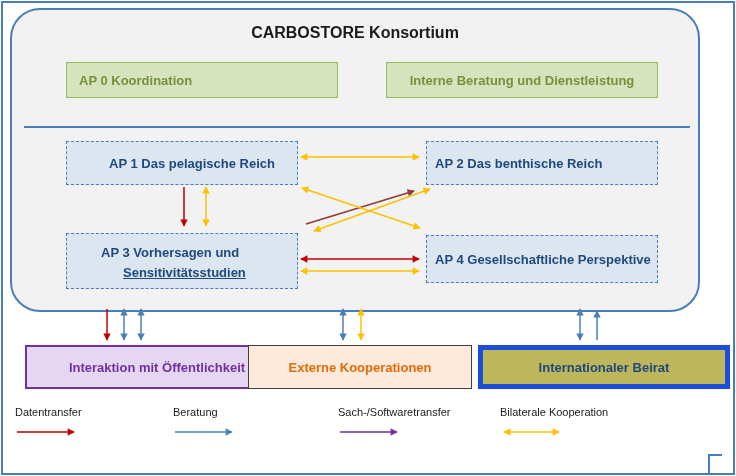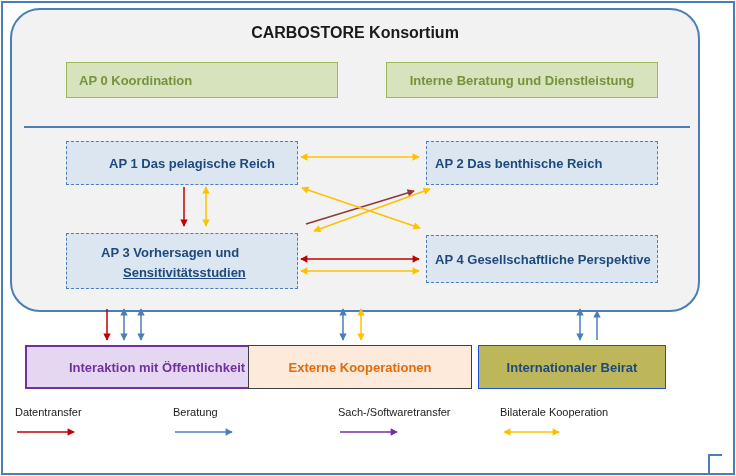--- a/index.html
+++ b/index.html
@@ -29,21 +29,21 @@
   .wp2 { left:414px; top:131px; height:44px; display:flex; align-items:center; padding-left:8px; }
   .wp3 { left:54px; top:223px; height:56px; padding-top:9px; line-height:20px; }
   .wp3 .l1 { display:block; padding-left:14px; }
   .wp3 .l2 { display:block; padding-left:36px; text-decoration:underline; }
   .wp4 { left:414px; top:225px; height:48px; display:flex; align-items:center; padding-left:8px; }
 
   .ext-box { position:absolute; top:345px; height:44px; font-size:13px; font-weight:bold;
              display:flex; align-items:center; justify-content:center; }
   .ext1 { left:8px;  width:264px; background:#e5d7f2; border:2px solid #7030a0; color:#7030a0;margin-left:17px; }
   .ext2 { left:248px; width:224px; background:#fdeada; border:1px solid #3f3f3f; color:#e26b0a;text-align:center; }
-  .ext3 { left:478px; width:188px; background:#bdb65a; border:1px solid #1d4ed8; color:#1f497d; }
+  .ext3 { left:478px; width:252px; background:#bdb65a; border:5px solid #1d4ed8; color:#1f497d; }
 
   .arrows { position:absolute; left:0; top:0; width:736px; height:476px; pointer-events:none; }
 
   .legend { position:absolute; left:0; top:406px; width:736px; height:46px; }
   .legend-item { position:absolute; top:0; }
   .li1 { left:15px; }  .li2 { left:173px; }  .li3 { left:338px; }  .li4 { left:500px; }
   .legend-label { font-size:11px; color:#1a1a1a; }
   .legend-item svg { display:block; margin-top:8px; }
 </style>
 </head>

